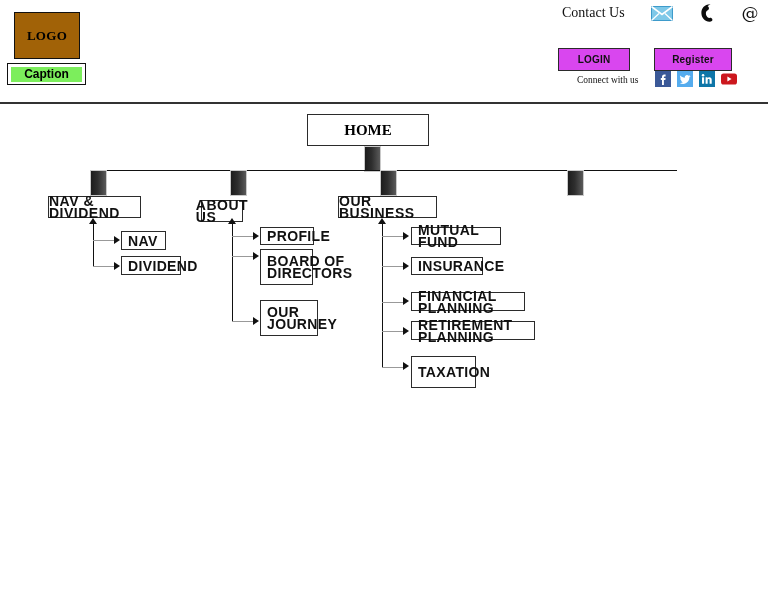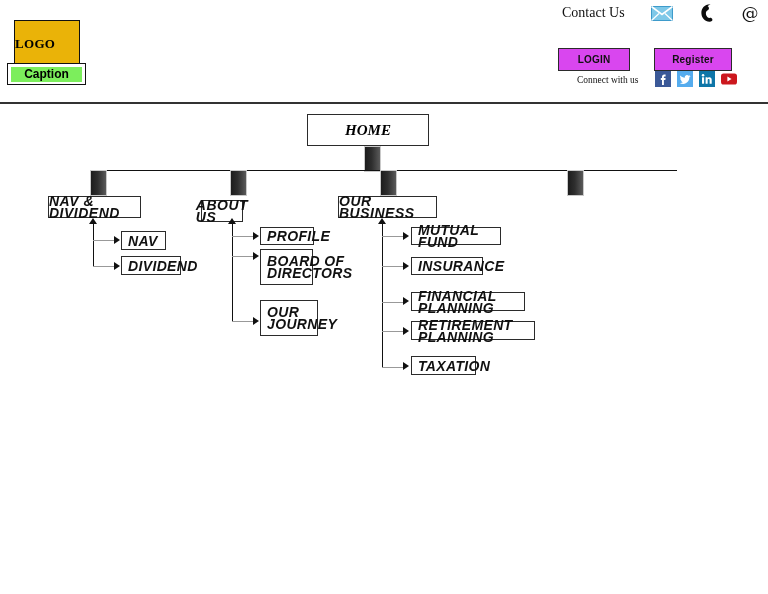--- a/index.html
+++ b/index.html
@@ -6,22 +6,22 @@
   body{
     width:768px;height:594px;background:#ffffff;
     font-family:"Liberation Sans", sans-serif;
     overflow:hidden;position:relative;
   }
   #stage{position:absolute;left:0;top:0;width:768px;height:594px;}
 
   
   .logo-box{
     position:absolute;left:14px;top:12px;width:64px;height:45px;
-    background:#eab308;border:1px solid #111;
-    display:flex;align-items:center;margin-top:8px;
+    background:#a16207;border:1px solid #111;
+    display:flex;align-items:center;justify-content:center;
   }
   .logo-box span{
     font-family:"Liberation Serif", serif;font-weight:bold;font-size:13px;
     color:#000;letter-spacing:.3px;
   }
   .caption-box{
     position:absolute;left:7px;top:63px;width:71px;height:20px;
     background:#ffffff;border:1.5px solid #111;
     display:flex;align-items:center;justify-content:center;padding:0 3px;
   }
@@ -50,21 +50,21 @@
     font-family:"Liberation Serif", serif;font-size:11px;color:#111;
     transform:scaleX(.86);transform-origin:left center;white-space:nowrap;
   }
   .sbox{width:16px;height:16px;display:inline-flex;align-items:center;justify-content:center;}
 
   .divider{position:absolute;left:0;top:102px;width:768px;height:0;border-top:2px solid #333;}
 
   
   .node{
     position:absolute;background:#fff;border:1.5px solid #2b2b2b;
-    display:flex;align-items:center;box-sizing:border-box;font-style:italic;
+    display:flex;align-items:center;box-sizing:border-box;
   }
   .node-home{
     left:307px;top:114px;width:122px;height:32px;
     justify-content:center;
   }
   .node-home span{
     font-family:"Liberation Serif", serif;font-weight:bold;font-size:15px;color:#000;
   }
   .lvl1{height:22px;justify-content:center;}
   .lvl2{padding-left:6px;}
@@ -264,17 +264,17 @@
   </div>
 
   <div class="thinline" style="left:382px;top:331px;width:22px;"></div>
   <div class="rarrow" style="left:403px;top:327px;"></div>
   <div class="node lvl2" style="left:411px;top:321px;width:124px;height:19px;">
     <span class="node-label">RETIREMENT PLANNING</span>
   </div>
 
   <div class="thinline" style="left:382px;top:367px;width:22px;"></div>
   <div class="rarrow" style="left:403px;top:362px;"></div>
-  <div class="node lvl2" style="left:411px;top:356px;width:65px;height:19px;">
+  <div class="node lvl2" style="left:411px;top:356px;width:65px;height:32px;">
     <span class="node-label">TAXATION</span>
   </div>
 
 </div>
 
 </body></html>

